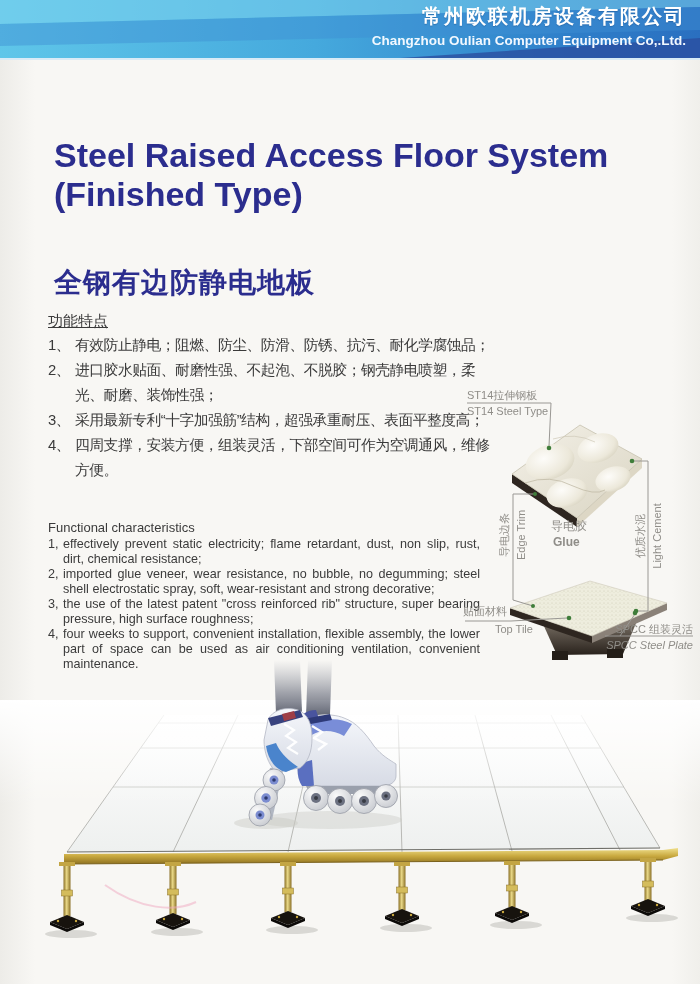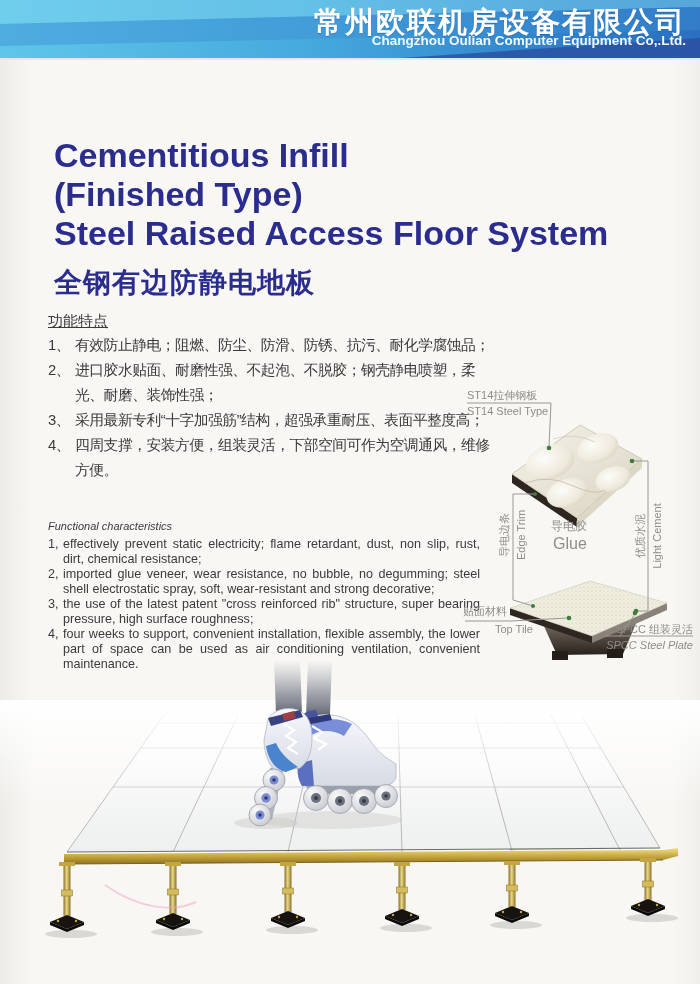--- a/index.html
+++ b/index.html
@@ -3,38 +3,38 @@
 <meta charset="utf-8">
 <style>
   html,body{margin:0;padding:0;background:#e9e8e5;}
   *{box-sizing:border-box;}
   .page{position:relative;width:700px;height:984px;margin:0 auto;overflow:hidden;
         background:linear-gradient(90deg,#edece8 0%,#f8f7f4 5%,#f8f7f4 96%,#f0efeb 100%);
         font-family:"Liberation Sans",sans-serif;}
   
   .header{position:absolute;left:0;top:0;width:700px;height:58px;}
   .header svg{position:absolute;left:0;top:0;}
-  .co-cn{position:absolute;right:14px;top:3px;color:#ffffff;font-size:29px;font-weight:bold;
+  .co-cn{position:absolute;right:14px;top:3px;color:#ffffff;font-size:20px;font-weight:bold;
          letter-spacing:2px;text-shadow:0 1px 1px rgba(0,40,90,.25);}
   .co-en{position:absolute;right:14px;top:33px;color:#f2f8ff;font-size:13.5px;font-weight:bold;margin-left:34px;}
   .header-strip{position:absolute;left:0;top:58px;width:700px;height:2px;background:#d9ebf6;}
   
   .title{position:absolute;left:54px;top:136px;color:#2b2d8e;font-size:34px;font-weight:bold;
          line-height:39px;letter-spacing:0;}
   .subtitle{position:absolute;left:54px;top:264px;color:#2b2d8e;font-size:28px;font-weight:bold;
             letter-spacing:1px;}
   
   .cn-head{position:absolute;left:48px;top:312px;color:#3a3a3a;font-size:15px;text-decoration:underline;}
   .cn-list{position:absolute;left:48px;top:333px;width:452px;color:#3a3a3a;font-size:14.8px;
            line-height:25px;letter-spacing:-0.5px;}
   .cn-item{display:flex;}
   .cn-item .num{width:27px;flex:0 0 27px;}
   .cn-item .txt{flex:1;}
   
-  .en-head{position:absolute;left:48px;top:520px;color:#3b3b3b;font-size:11px;font-style:italic;}
+  .en-head{position:absolute;left:48px;top:520px;color:#3b3b3b;font-size:13px;}
   .en-list{position:absolute;left:48px;top:537px;width:432px;color:#3b3b3b;font-size:12.6px;
            line-height:15px;}
   .en-item{display:flex;}
   .en-item .num{width:15px;flex:0 0 15px;}
   .en-item .txt{flex:1;text-align:justify;}
   
   .diagram{position:absolute;left:455px;top:382px;width:245px;height:285px;}
   .diagram svg{position:absolute;left:0;top:0;}
   .dlabel{position:absolute;color:#8f8d88;font-size:11px;white-space:nowrap;}
   .vlabel{position:absolute;width:80px;height:14px;line-height:14px;text-align:center;
@@ -61,23 +61,22 @@
       <polygon points="0,0 700,0 700,7 0,24" fill="#7dd4ee" opacity="0.55"></polygon>
       <polygon points="0,24 700,7 700,30 0,46" fill="#3f8fd2" opacity="0.45"></polygon>
       <polygon points="400,58 700,38 700,58" fill="#2a4fa0" opacity="0.8"></polygon>
     </svg>
     <div class="co-cn">常州欧联机房设备有限公司</div>
     <div class="co-en">Changzhou Oulian Computer Equipment Co,.Ltd.</div>
   </div>
   <div class="header-strip"></div>
 
   <div class="title">
-    <div>Cementitious Infill</div>
+    <div>Steel Raised Access Floor System</div>
     <div>(Finished Type)</div>
-    <div>Steel Raised Access Floor System</div>
   </div>
   <div class="subtitle">全钢有边防静电地板</div>
 
   <div class="cn-head">功能特点</div>
   <div class="cn-list">
     <div class="cn-item">
       <span class="num">1、</span>
       <span class="txt">有效防止静电；阻燃、防尘、防滑、防锈、抗污、耐化学腐蚀品；</span>
     </div>
     <div class="cn-item">
@@ -174,21 +173,21 @@
         <circle cx="181" cy="229" r="2.3"></circle>
           <circle cx="114" cy="236" r="2.3"></circle>
         <circle cx="180" cy="231" r="2.3"></circle>
       </g>
     </svg>
     <div class="dlabel" style="left:12px;top:6px;">ST14拉伸钢板</div>
     <div class="dlabel" style="left:12px;top:23px;">ST14 Steel Type</div>
     <div class="vlabel" style="left:9px;top:146px;">导电边条</div>
     <div class="vlabel" style="left:26px;top:146px;">Edge Trim</div>
     <div class="dlabel" style="left:96px;top:136px;font-size:12px;">导电胶</div>
-    <div class="dlabel" style="left:98px;top:153px;font-size:16px;">Glue</div>
+    <div class="dlabel" style="left:98px;top:153px;font-size:12px;font-weight:bold;">Glue</div>
     <div class="vlabel" style="left:145px;top:147px;">优质水泥</div>
     <div class="vlabel" style="left:162px;top:147px;">Light Cement</div>
     <div class="dlabel" style="left:8px;top:222px;text-align:center;">贴面材料</div>
     <div class="dlabel" style="left:8px;top:241px;margin-left:32px;">Top Tile</div>
     <div class="dlabel" style="left:150px;top:240px;width:88px;text-align:right;">SPCC 组装灵活</div>
     <div class="dlabel" style="left:150px;top:257px;width:88px;text-align:right;font-style:italic;">SPCC Steel Plate</div>
   </div>
 
   <div class="photo">
     <svg width="700" height="324" viewBox="0 0 700 324">

